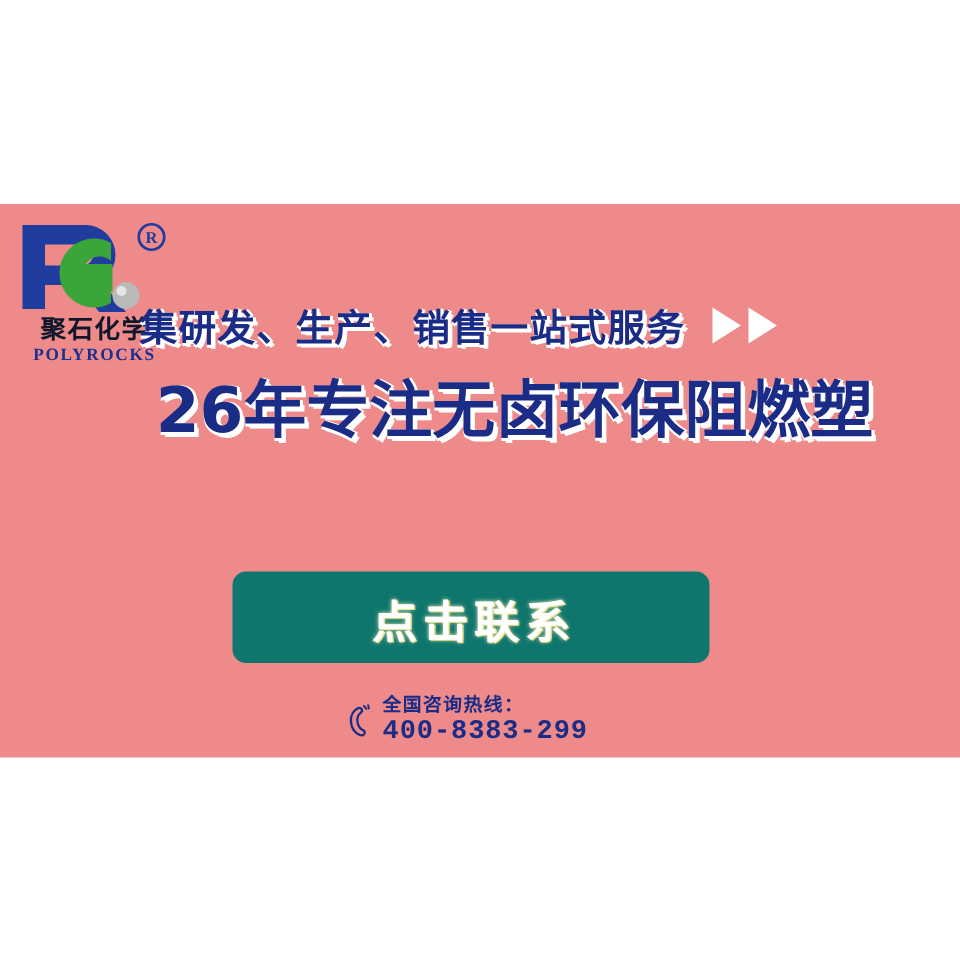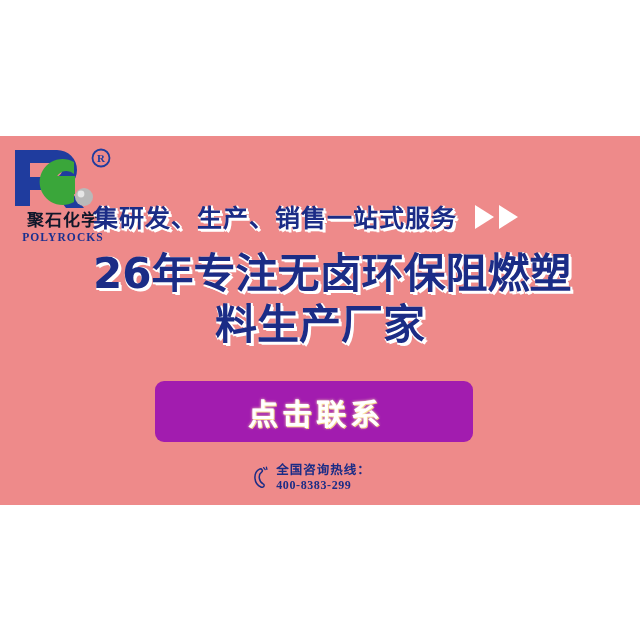--- a/index.html
+++ b/index.html
@@ -117,31 +117,31 @@
   }
 
   #headline {
     margin-top: 12px;
     font-family: "DejaVu Sans", "Liberation Sans", sans-serif;
     font-size: 42px;
     font-weight: 700;
     line-height: 1.22;
     letter-spacing: 0px;
   }
-  #headline-l1 { display: block; white-space: nowrap; }
+  #headline-l1 { display: block; white-space: nowrap; text-align: center; }
   #headline-l2 { display: block; white-space: nowrap; padding-left: 122px; }
 
   
   #cta {
     position: absolute;
     left: 155px;
     top: 245px;
     width: 318px;
     height: 61px;
-    background: #a21caf;
+    background: #0f766e;
     border: none;
     border-radius: 9px;
     cursor: pointer;
     display: flex;
     align-items: center;
     justify-content: center;
     padding: 0;
   }
   #cta-label {
     font-family: "DejaVu Sans", "Liberation Sans", sans-serif;
@@ -177,22 +177,22 @@
     line-height: 1.18;
   }
   #hotline-label {
     display: block;
     font-size: 12.5px;
     font-weight: 700;
     letter-spacing: 1px;
   }
   #hotline-number {
     display: block;
-    font-family: Liberation Serif, serif;
-    font-size: 12px;
+    font-family: Liberation Mono, monospace;
+    font-size: 18px;
     font-weight: 700;
     letter-spacing: 0.6px;
   }
 </style>
 </head>
 <body>
 
 <div id="canvas">
 
   <div id="banner">
@@ -228,21 +228,20 @@
       <div id="tagline-row">
         <div id="tagline" class="shadowtext">集研发、生产、销售一站式服务</div>
         <div id="tagline-arrows">
           <span class="arrow"></span>
           <span class="arrow"></span>
         </div>
       </div>
 
       <div id="headline" class="shadowtext">
         <span id="headline-l1">26年专注无卤环保阻燃塑</span>
-        <span id="headline-l2">料生产厂家</span>
       </div>
     </div>
 
     <button id="cta">
       <span id="cta-label">点击联系</span>
     </button>
 
     <div id="hotline">
       <span id="hotline-icon">
         <svg width="17" height="24" viewBox="0 0 17 24" xmlns="http://www.w3.org/2000/svg">

